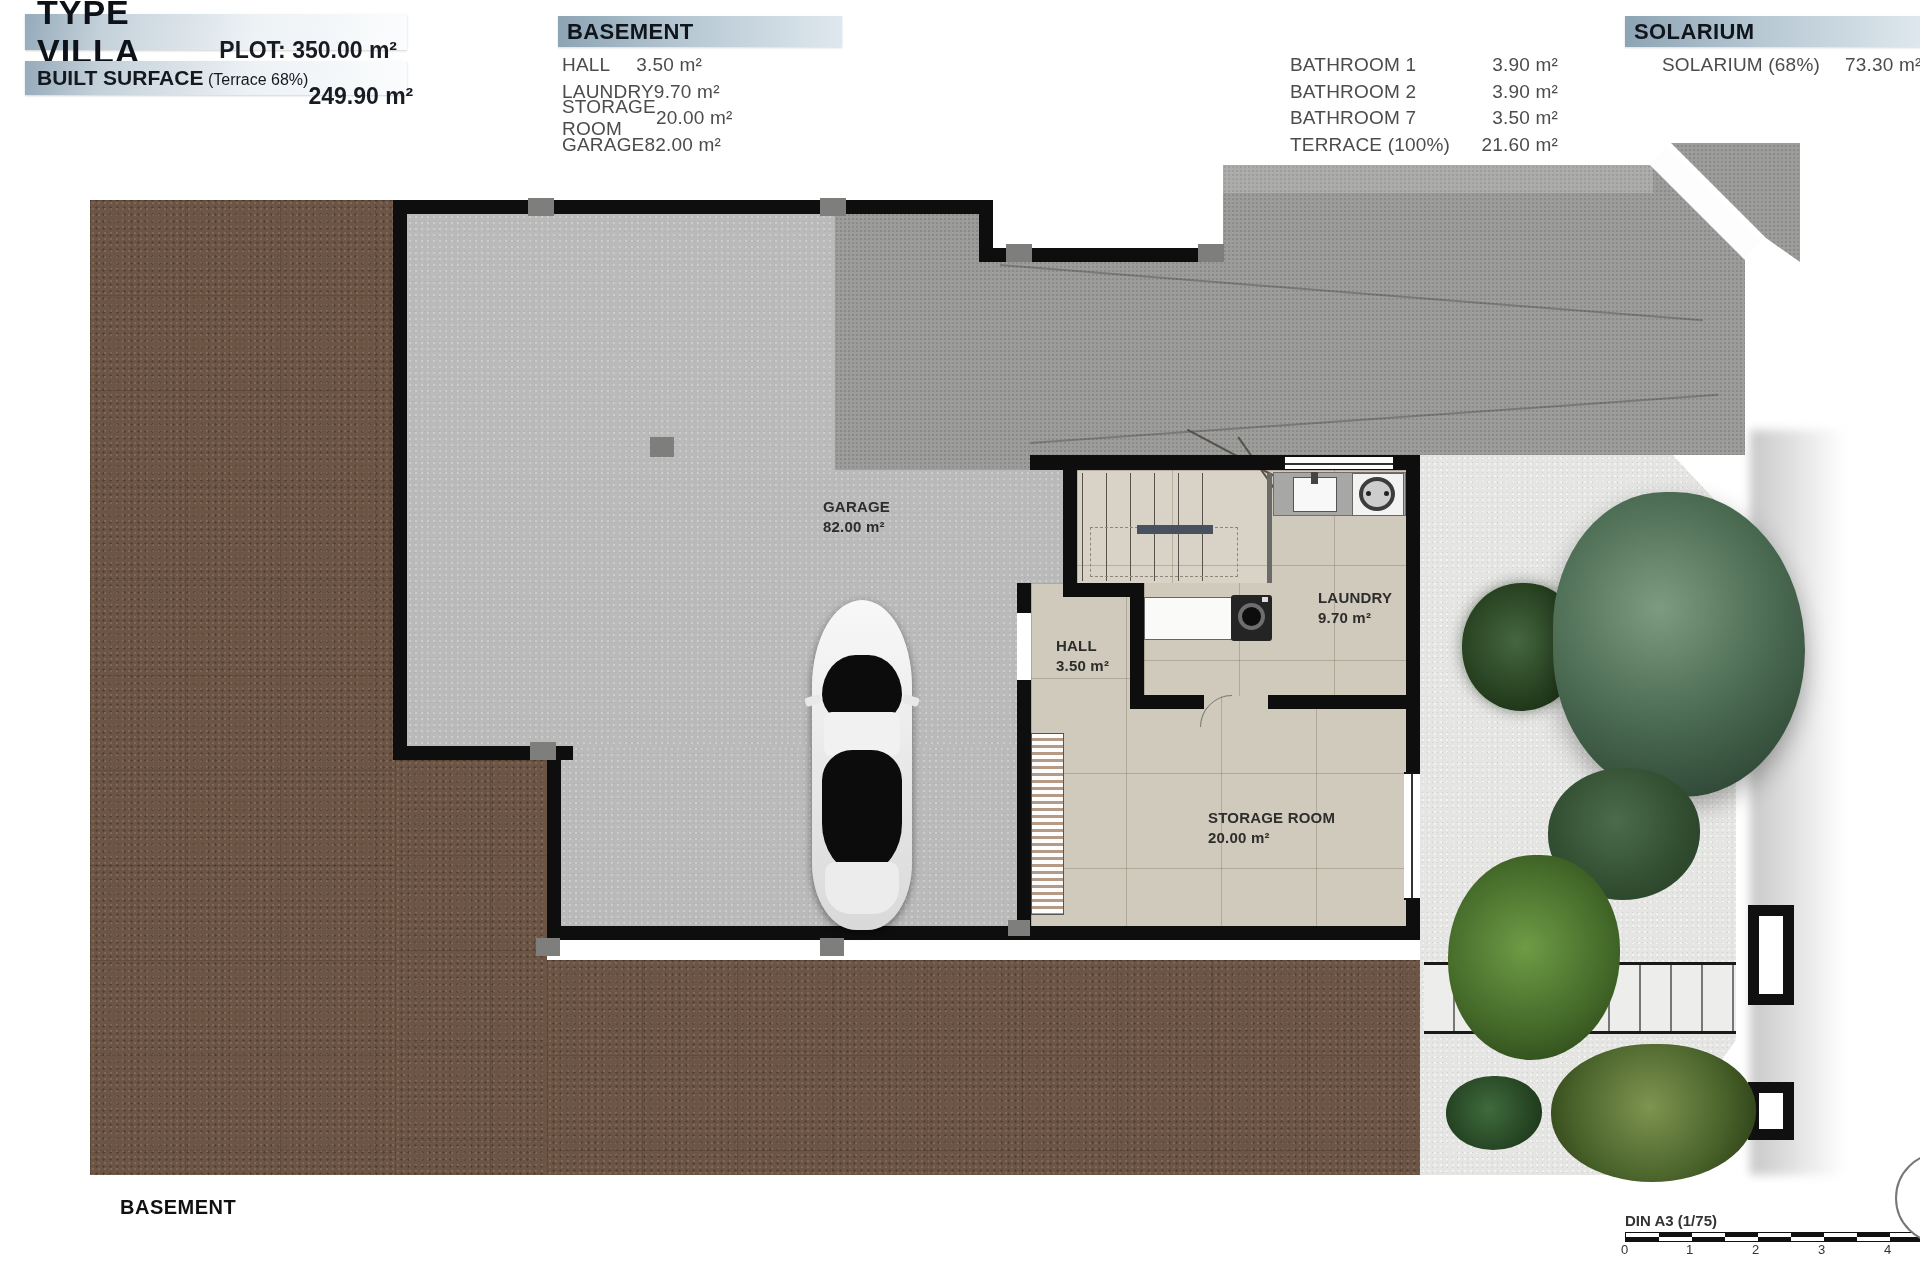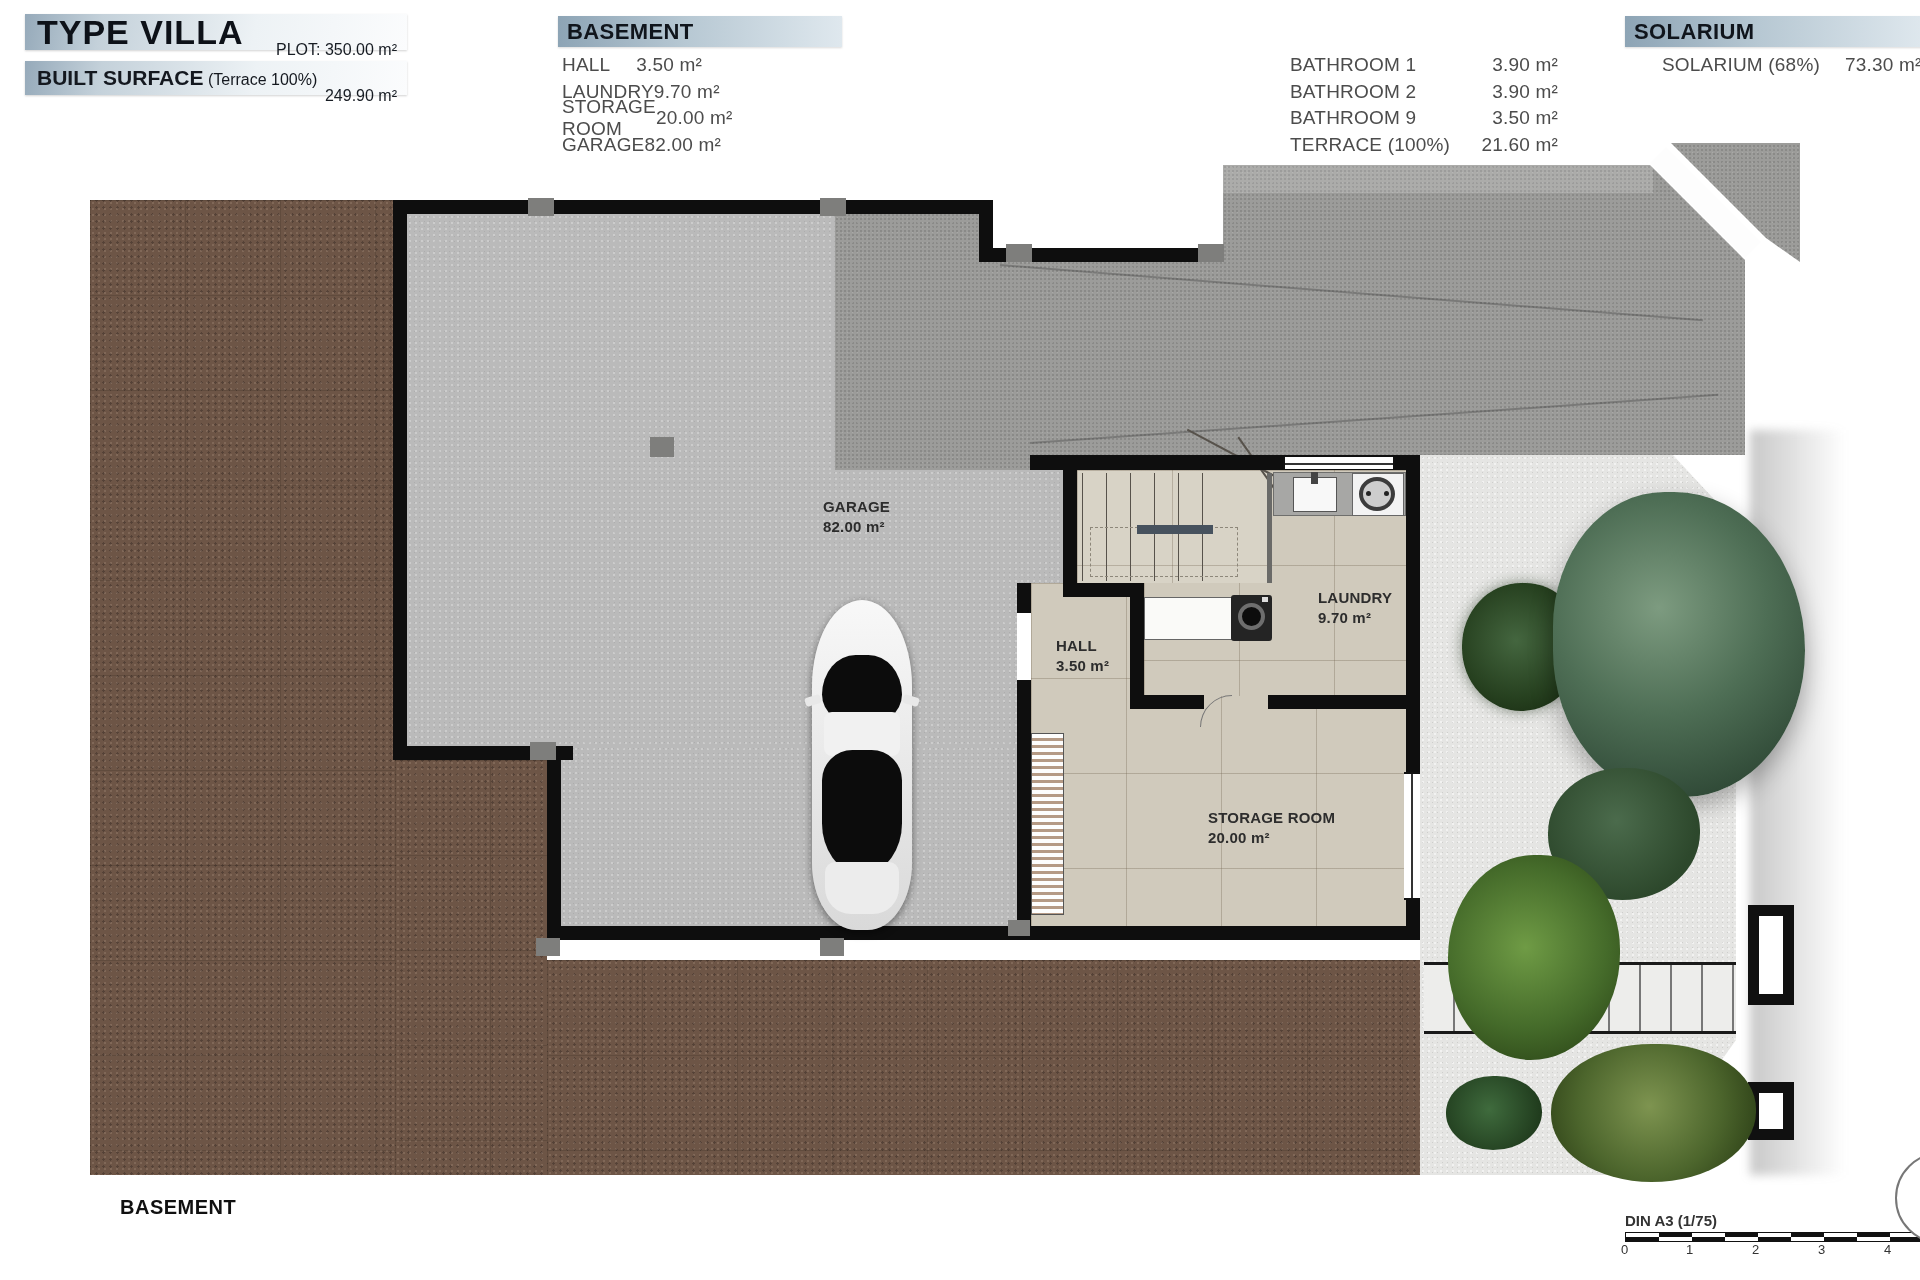--- a/index.html
+++ b/index.html
@@ -7,21 +7,21 @@
          font-family:"Liberation Sans",sans-serif;}
   .abs{position:absolute;}
   
   .sumbar{position:absolute;display:flex;align-items:center;justify-content:space-between;
           padding:0 10px 0 12px;box-sizing:border-box;
           background:linear-gradient(100deg,#96aaba 0%,#c4d1da 20%,#edf2f5 60%,#fbfcfd 100%);
           box-shadow:0 1px 2px rgba(0,0,0,.18);}
   .sum-title{font-size:34px;font-weight:800;letter-spacing:1px;color:#0d1118;}
   .sum-label{font-size:21px;font-weight:700;color:#14181f;}
   .sum-note{font-size:16px;font-weight:500;color:#14181f;}
-  .sum-value{font-size:16px;font-weight:400;color:#171c23;white-space:nowrap;margin-top:36px;}
+  .sum-value{font-size:23px;font-weight:700;color:#171c23;white-space:nowrap;margin-top:36px;}
   .sechead{position:absolute;display:flex;align-items:center;padding-left:9px;box-sizing:border-box;
            background:linear-gradient(90deg,#8da4b5 0%,#b7c8d3 45%,#dfe8ee 100%);
            font-size:22px;font-weight:700;letter-spacing:.4px;color:#10151c;
            box-shadow:0 1px 2px rgba(0,0,0,.15);}
   .tbl{position:absolute;}
   .trow{display:flex;justify-content:space-between;height:26.5px;align-items:center;
         font-size:19px;font-weight:500;color:#4c4c4c;letter-spacing:.2px;}
   .trow .v{white-space:nowrap;}
   
   .brown{background-color:var(--brown,#6d5546);
@@ -64,21 +64,21 @@
 
 <div id="stage">
 
   <div class="sumbar" style="left:25px;top:14px;width:382px;height:36px;">
     <span class="sum-title">TYPE VILLA</span>
     <span class="sum-value">PLOT: 350.00 m²</span>
   </div>
   <div class="sumbar" style="left:25px;top:61px;width:382px;height:34px;">
     <span style="white-space:nowrap;">
       <span class="sum-label">BUILT SURFACE</span>
-      <span class="sum-note">(Terrace 100%)</span>
+      <span class="sum-note">(Terrace 68%)</span>
     </span>
     <span class="sum-value">249.90 m²</span>
   </div>
 
   <div class="sechead" style="left:558px;top:16px;width:284px;height:31px;">BASEMENT</div>
   <div class="tbl" style="left:562px;top:52px;width:140px;">
     <div class="trow">
         <span>HALL</span>
         <span class="v">3.50 m²</span>
       </div>
@@ -99,21 +99,21 @@
   <div class="tbl" style="left:1290px;top:52px;width:268px;">
     <div class="trow">
         <span>BATHROOM 1</span>
         <span class="v">3.90 m²</span>
       </div>
     <div class="trow">
         <span>BATHROOM 2</span>
         <span class="v">3.90 m²</span>
       </div>
     <div class="trow">
-        <span>BATHROOM 9</span>
+        <span>BATHROOM 7</span>
         <span class="v">3.50 m²</span>
       </div>
     <div class="trow">
         <span>TERRACE (100%)</span>
         <span class="v">21.60 m²</span>
       </div>
   </div>
 
   <div class="sechead" style="left:1625px;top:16px;width:300px;height:31px;">SOLARIUM</div>
   <div class="trow abs" style="left:1662px;top:52px;width:320px;">

